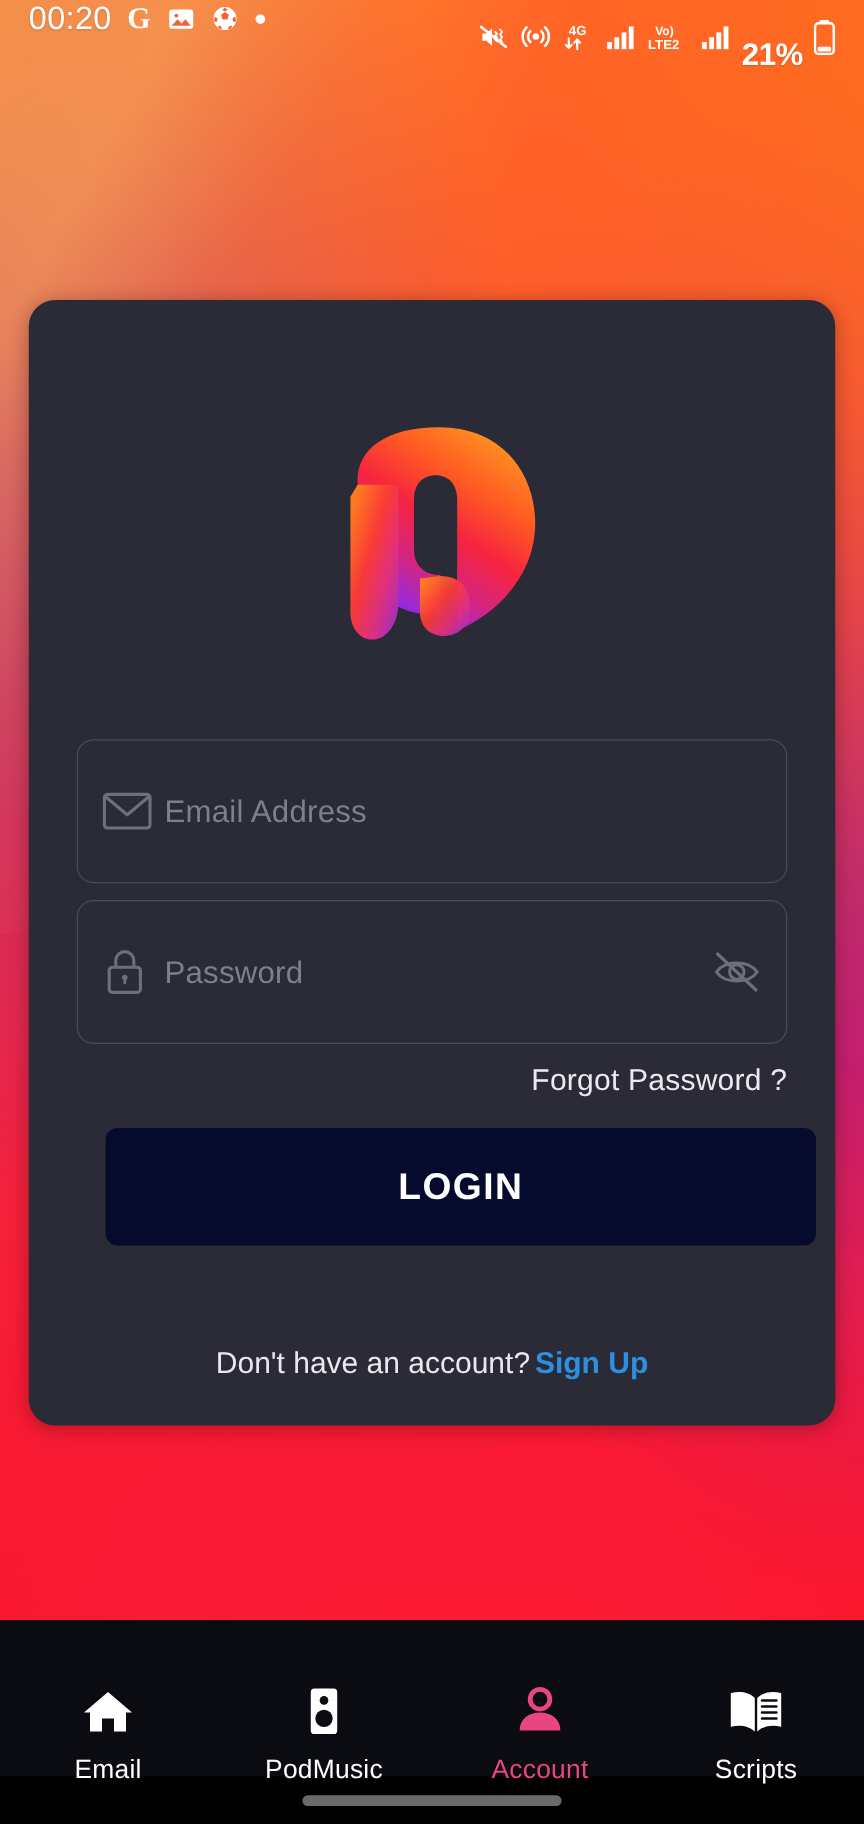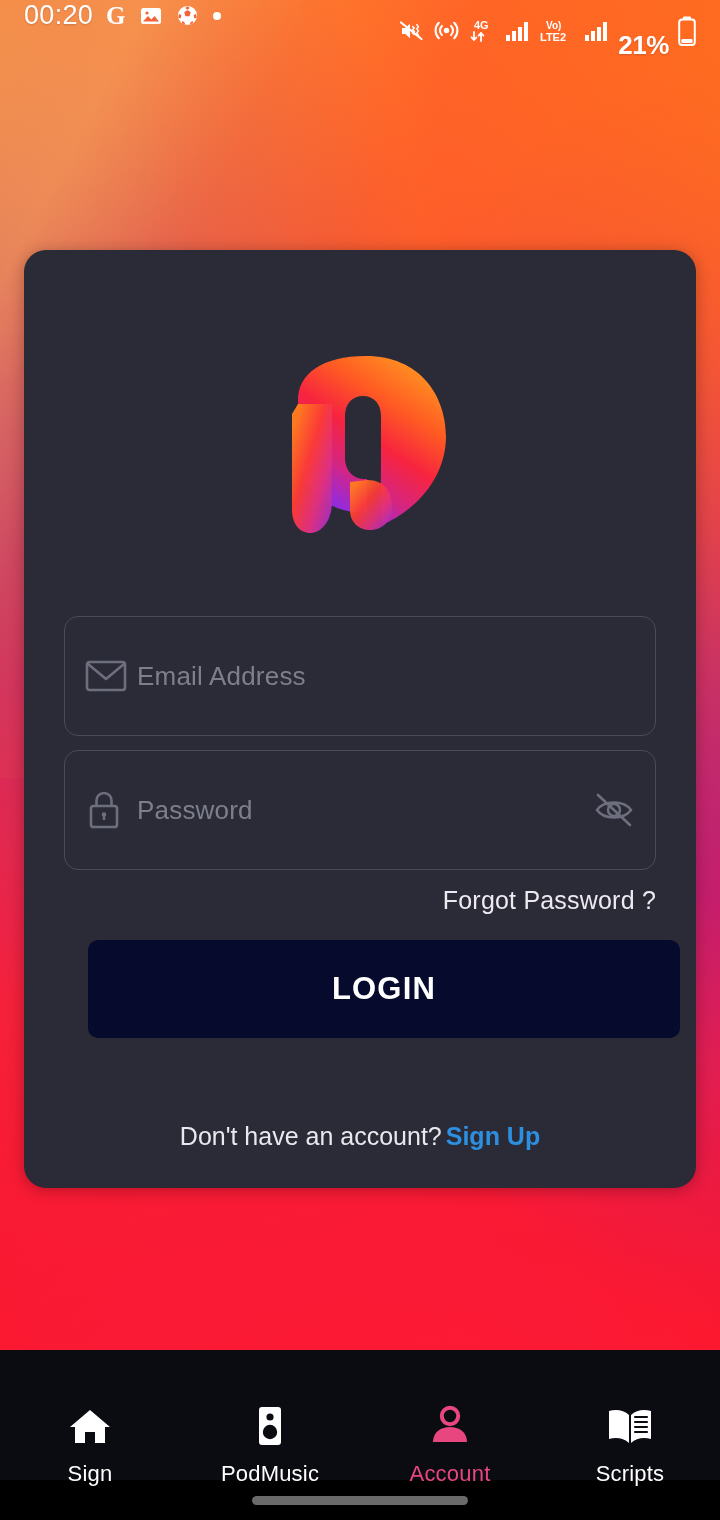--- a/index.html
+++ b/index.html
@@ -330,21 +330,21 @@
 
   <div id="nav-bg"></div>
   <div id="bottom-nav">
 
     <div class="nav-item">
       <span>
         <svg width="46" height="44" viewBox="0 0 46 44">
           <path d="M23 6 L43 23 L38 23 L38 39 L28 39 L28 28 L18 28 L18 39 L8 39 L8 23 L3 23 Z" fill="#ffffff"></path>
         </svg>
       </span>
-      <span class="nav-label">Sign</span>
+      <span class="nav-label">Email</span>
     </div>
 
 
     <div class="nav-item">
       <span>
         <svg width="46" height="44" viewBox="0 0 46 44">
           <rect x="12" y="3" width="22" height="38" rx="3" fill="#ffffff"></rect>
           <circle cx="23" cy="13" r="3.6" fill="#0b0b12"></circle>
           <circle cx="23" cy="28" r="7.2" fill="#0b0b12"></circle>
         </svg>

